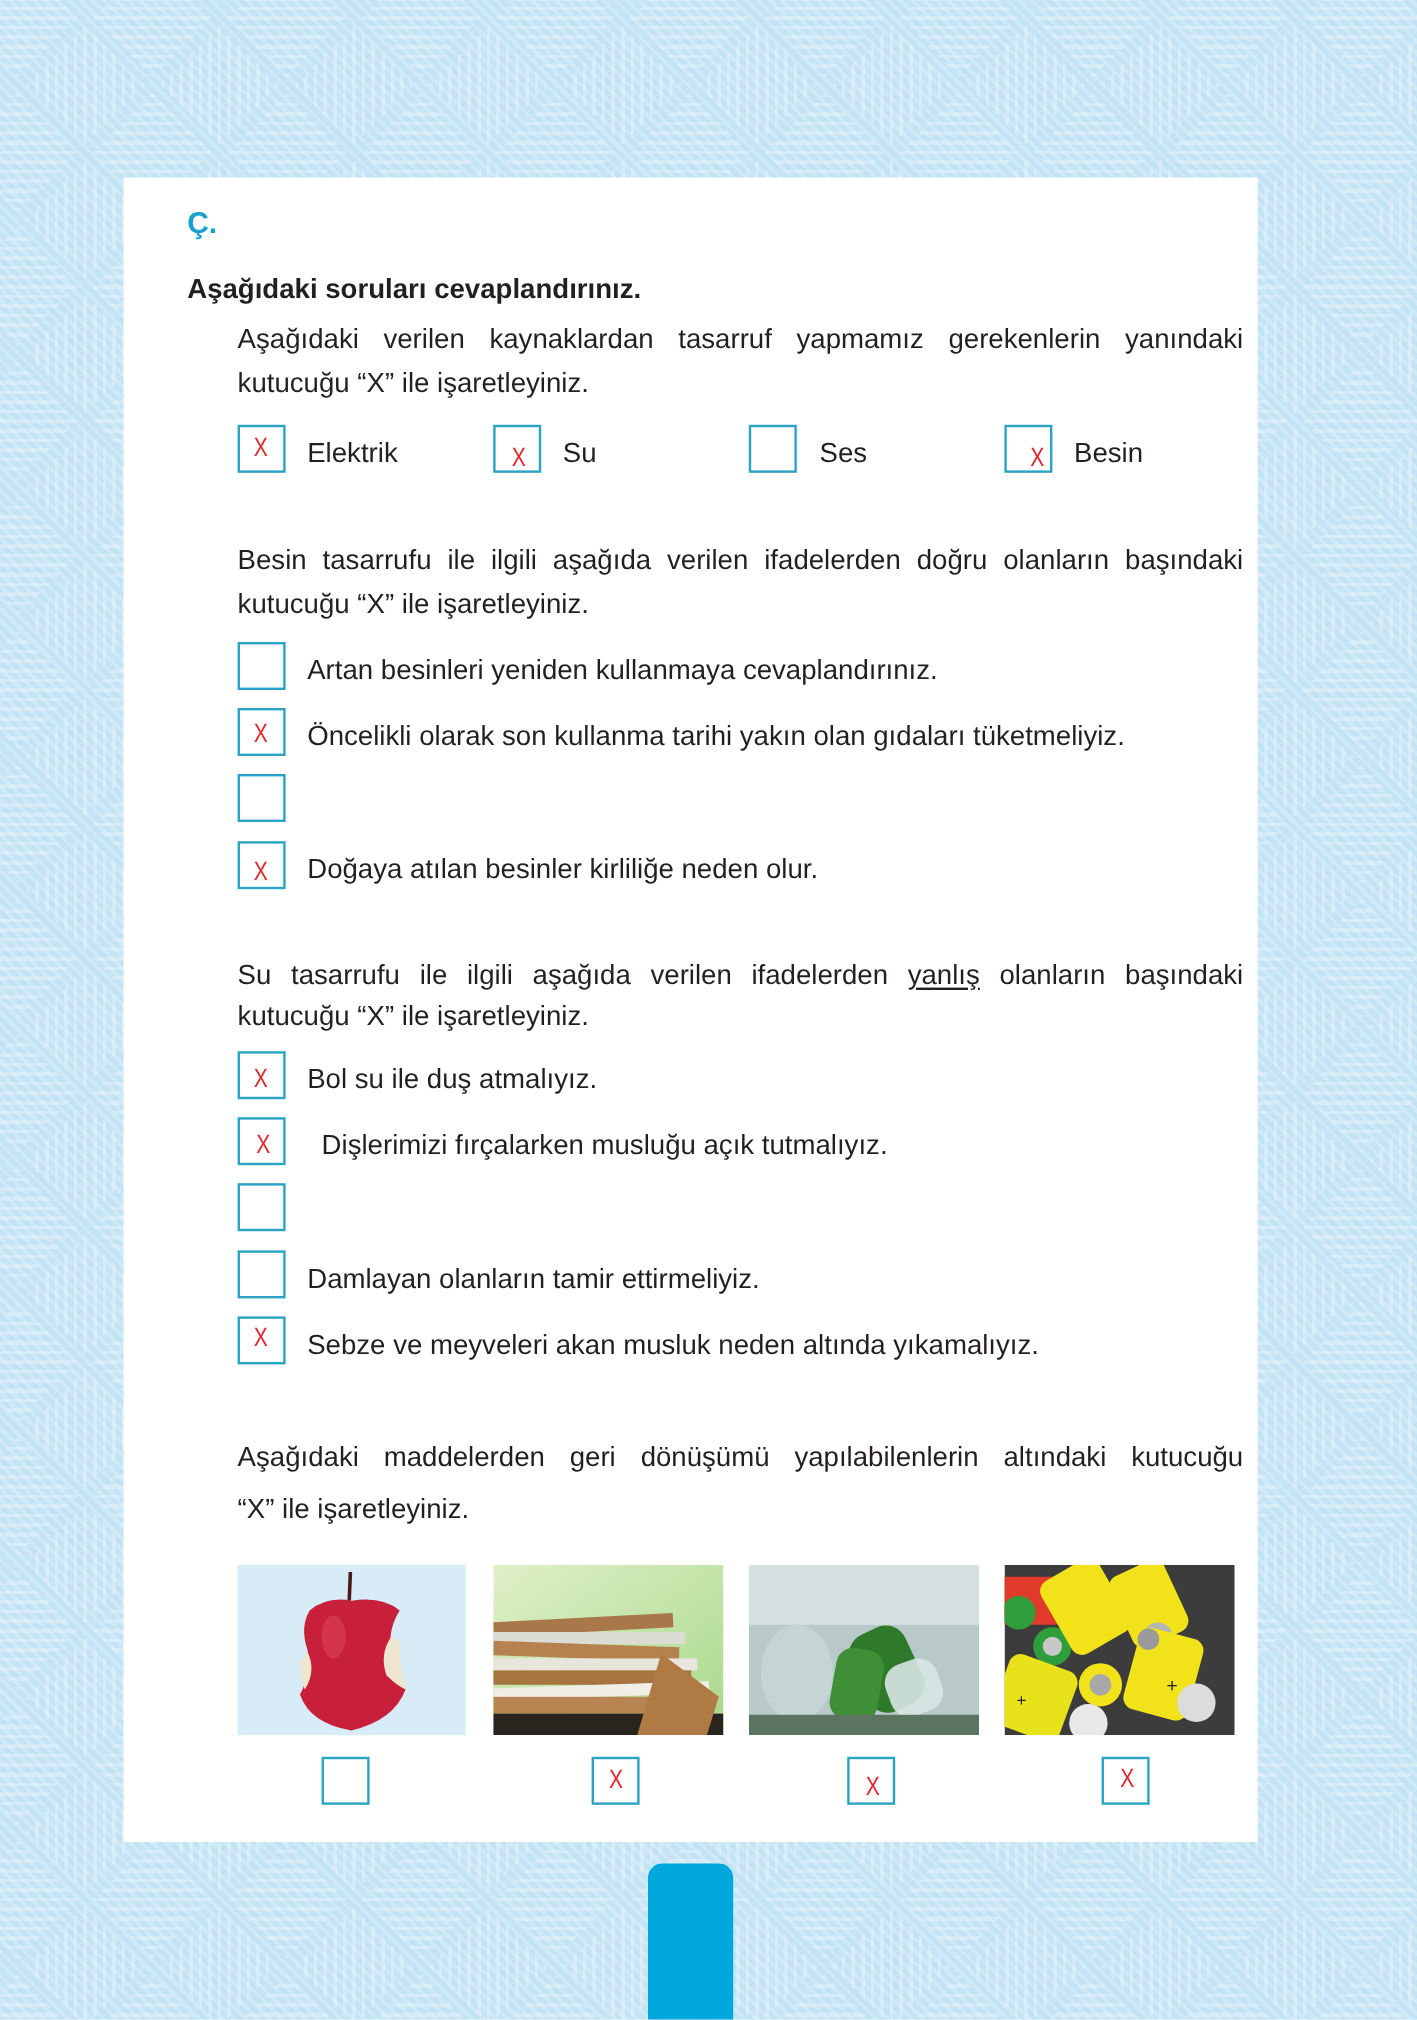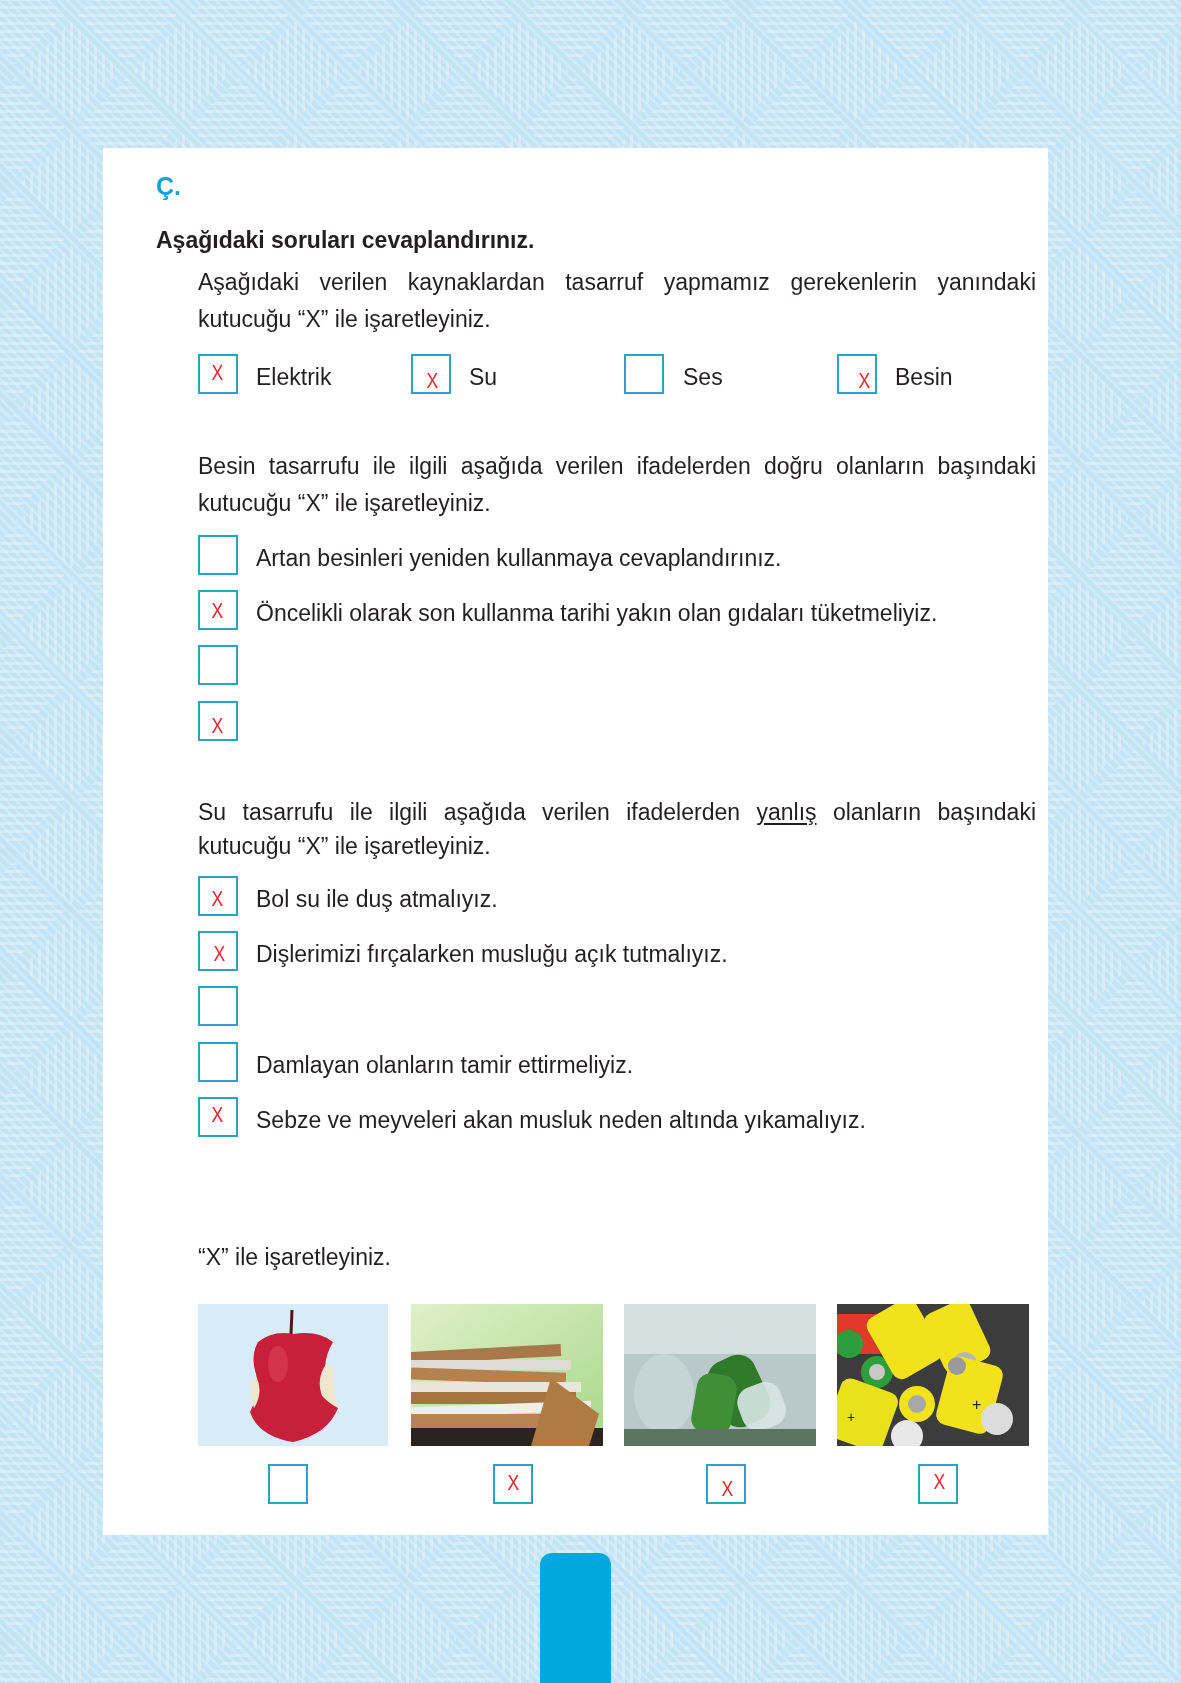--- a/index.html
+++ b/index.html
@@ -428,48 +428,50 @@
   </div>
   <div class="abs label" style="left:153px; top:452px;">Öncelikli olarak son kullanma tarihi yakın olan gıdaları tüketmeliyiz.</div>
 
   <div class="cb" style="left:95px; top:497px;">
     <span class="mark" style="left:10px; top:8px;"></span>
   </div>
 
   <div class="cb" style="left:95px; top:553px;">
     <span class="mark" style="left:10px; top:12px;">X</span>
   </div>
+  <div class="abs label" style="left:153px; top:563px;">Doğaya atılan besinler kirliliğe neden olur.</div>
 
   <div class="abs para" style="left:95px; top:651px;"><span>Su tasarrufu ile ilgili aşağıda verilen ifadelerden </span><u>yanlış</u><span> olanların başındaki</span></div>
   <div class="abs label" style="left:95px; top:685px;">kutucuğu “X” ile işaretleyiniz.</div>
 
   <div class="cb" style="left:95px; top:728px;">
     <span class="mark" style="left:10px; top:10px;">X</span>
   </div>
   <div class="abs label" style="left:153px; top:738px;">Bol su ile duş atmalıyız.</div>
 
   <div class="cb" style="left:95px; top:783px;">
     <span class="mark" style="left:12px; top:10px;">X</span>
   </div>
-  <div class="abs label" style="left:153px; top:793px;">Dişlerimizi fırçalarken musluğu açık tutmalıyız.</div>
+  <div class="abs label" style="left:165px; top:793px;">Dişlerimizi fırçalarken musluğu açık tutmalıyız.</div>
 
   <div class="cb" style="left:95px; top:838px;">
     <span class="mark" style="left:10px; top:8px;"></span>
   </div>
 
   <div class="cb" style="left:95px; top:894px;">
     <span class="mark" style="left:10px; top:8px;"></span>
   </div>
   <div class="abs label" style="left:153px; top:904px;">Damlayan olanların tamir ettirmeliyiz.</div>
 
   <div class="cb" style="left:95px; top:949px;">
     <span class="mark" style="left:10px; top:5px;">X</span>
   </div>
   <div class="abs label" style="left:153px; top:959px;">Sebze ve meyveleri akan musluk neden altında yıkamalıyız.</div>
 
+  <div class="abs para" style="left:95px; top:1053px;">Aşağıdaki maddelerden geri dönüşümü yapılabilenlerin altındaki kutucuğu</div>
   <div class="abs label" style="left:95px; top:1096px;">“X” ile işaretleyiniz.</div>
 
   <div class="img" style="left:95px; top:1156px; width:190px; height:142px; background:#d6ebf5;">
     <svg width="190" height="142" viewBox="0 0 190 142">
       <rect width="190" height="142" fill="#d7ecf6"></rect>
       <line x1="94" y1="6" x2="93" y2="30" stroke="#4a1a1a" stroke-width="3"></line>
       <path d="M60 38 Q75 26 95 30 Q120 26 135 38 Q125 55 128 70 Q130 90 140 104 Q130 130 95 138 Q60 132 52 108 Q62 90 58 70 Q52 52 60 38 Z" fill="#c8203a"></path>
       <path d="M128 60 Q118 75 124 92 Q132 100 140 104 Q134 84 136 64 Z" fill="#efe6d0"></path>
       <path d="M58 72 Q66 88 56 104 Q52 92 52 82 Z" fill="#efe6d0"></path>
       <ellipse cx="80" cy="60" rx="10" ry="18" fill="#e04860" opacity="0.5"></ellipse>

